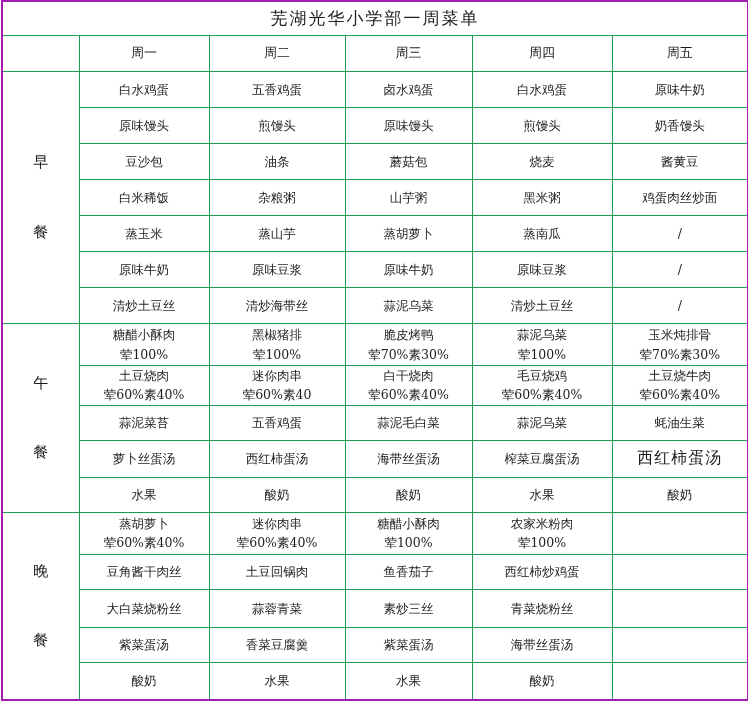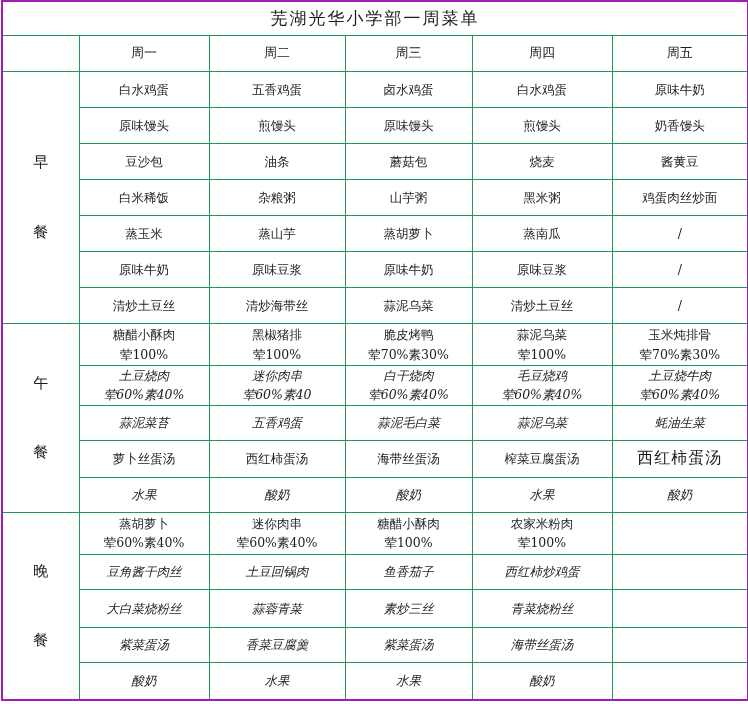--- a/index.html
+++ b/index.html
@@ -48,22 +48,22 @@
   }
   td.section-label .label-stack {
     display: flex;
     flex-direction: column;
     align-items: center;
     justify-content: center;
     gap: 46px;
   }
   tr.r36 { height: 36px; }
   tr.r42 { height: 42px; }
-  tr.r38 { height: 38px; font-style: italic; }
-  tr.r35 { height: 35px; font-style: italic; }
+  tr.r38 { height: 38px; }
+  tr.r35 { height: 35px; }
   tr.r37 { height: 37px; margin-left: 16px; }
   td.big {
     font-size: 16px;
     letter-spacing: 1px;
   }
 </style>
 </head>
 <body>
 
 <div class="sheet">

